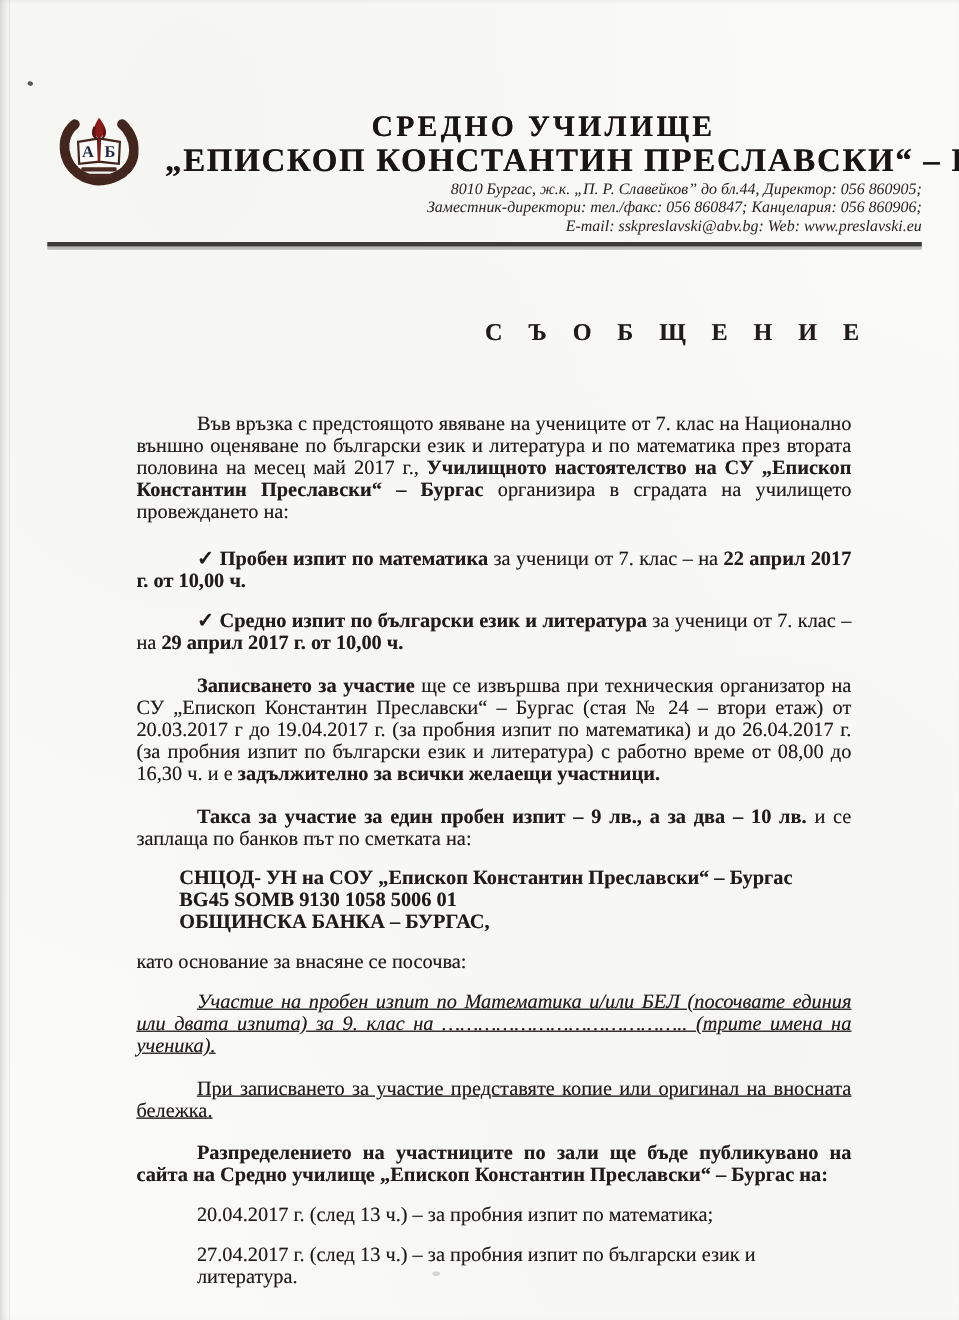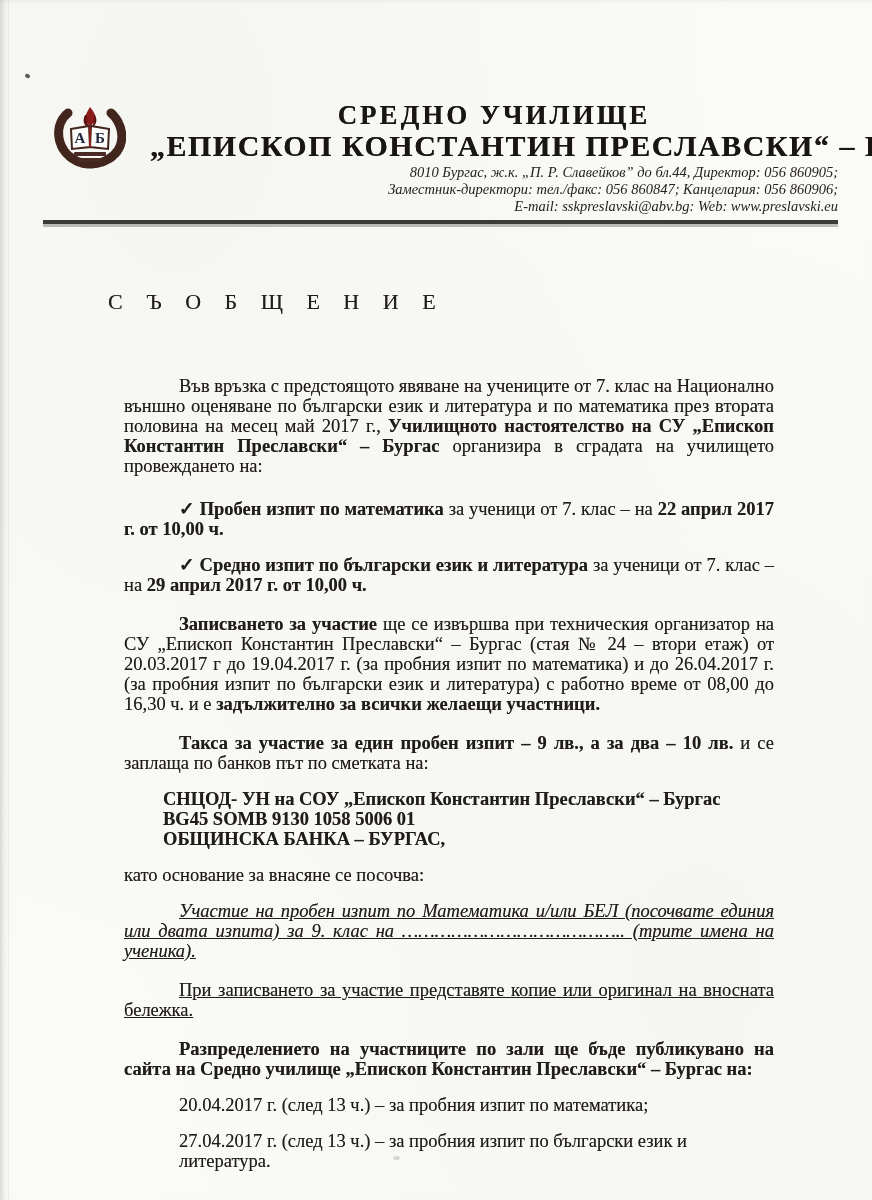--- a/index.html
+++ b/index.html
@@ -93,23 +93,23 @@
     width: 682px;
     font-size: 18.5px;
     line-height: 20px;
     text-align: justify;
     color: #201c1b;
     text-shadow: 0 0 0.4px rgba(32,28,27,0.55);
   }
   .doc-title {
     margin: 0;
     font-size: 22px;
-    font-weight: 400;
+    font-weight: 700;
     letter-spacing: 9px;
-    text-align: left;
+    text-align: right;
     text-indent: 0;
   }
   .content p { margin: 16px; }
   .indent { text-indent: 55px; }
   .b { font-weight: 700; }
   .it { font-style: italic; }
   .u { text-decoration: underline; }
   .p-intro     { margin-top: 64px !important; }
   .bullets     { margin-top: 23px; }
   .p-signup    { margin-top: 19px !important; }

